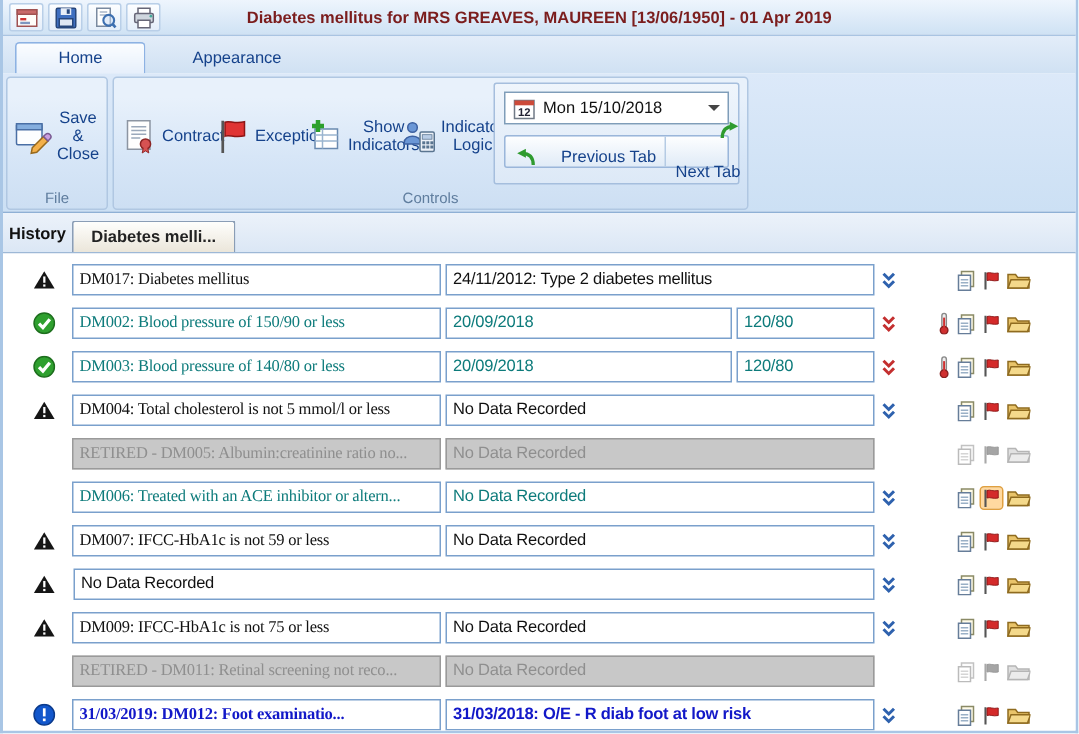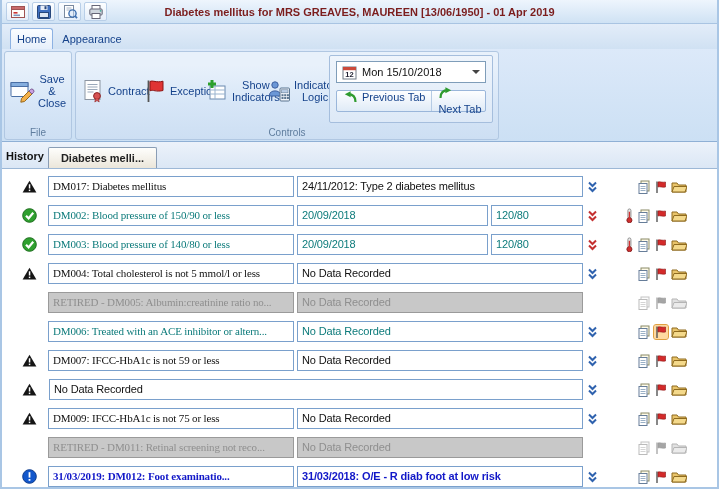--- a/index.html
+++ b/index.html
@@ -16,21 +16,21 @@
   .titlebar { height:24px; flex:0 0 24px; background:linear-gradient(#eef5fd,#cfe2f4);
               border-bottom:1px solid #a9c4e2; display:flex; align-items:center; position:relative; padding-left:4px; }
   .title { position:absolute; left:0; right:0; text-align:center; font-weight:bold; color:#7b1d1d; }
   .tb-icons { display:flex; gap:3px; position:relative; z-index:1; }
   .tb-btn { width:23px; height:19px; display:flex; align-items:center; justify-content:center;
             border:1px solid #b9cfe8; border-radius:2px; background:linear-gradient(#fdfeff,#e4eefa); }
 
   
   .tabrow { height:25px; flex:0 0 25px; background:linear-gradient(#e3edf9,#d0e1f3);
             display:flex; align-items:flex-end; padding-left:8px; gap:2px; }
-  .tab { padding:4px 6px 4px; color:#15428b; border:1px solid transparent; border-bottom:none;
+  .tab { padding:4px 28px 4px; color:#15428b; border:1px solid transparent; border-bottom:none;
          border-radius:3px 3px 0 0; }
   .tab.active { background:linear-gradient(#fbfdff,#e6effb); border-color:#8db2e3; }
 
   
   .ribbon { height:93px; flex:0 0 93px; background:linear-gradient(#dce9f9,#cce0f4);
             border-bottom:1px solid #8fb0d5; display:flex; gap:3px; padding:2px 2px 1px 2px; }
   .rgroup { position:relative; border:1px solid #b0c7e2; border-radius:3px;
             background:linear-gradient(#e8f1fb 15%,#d7e6f7 60%,#cddff3); padding:2px 3px 15px 3px; }
   .rgroup-label { position:absolute; left:0; right:0; bottom:1px; text-align:center;
                   font-size:10px; color:#5f7d9e; }
@@ -42,21 +42,21 @@
 
   .nav-panel { border:1px solid #a5bedd; border-radius:2px; background:linear-gradient(#eff5fc,#dde9f7);
                padding:5px 6px; margin:1px 2px; width:164px; }
   .date-btn { display:flex; align-items:center; gap:5px; background:#fff; border:1px solid #7f9db9;
               height:22px; padding:0 5px; width:150px; }
   .date-txt { flex:1; text-align:left; color:#111; }
   .dd-arrow { width:0; height:0; border-left:4px solid transparent; border-right:4px solid transparent;
               border-top:4px solid #444; }
   .navtabs { display:flex; margin-top:7px; border:1px solid #9ab6da; border-radius:2px;
              background:linear-gradient(#fdfeff,#e0ebf7); height:22px; width:150px; }
-  .navtab-btn { display:flex; align-items:flex-start; gap:4px; padding:0 6px; color:#15428b; flex:1;
+  .navtab-btn { display:flex; align-items:flex-end; gap:16px; padding:0 6px; color:#15428b; flex:1;
                 justify-content:center; white-space:nowrap; }
   .navtab-btn + .navtab-btn { border-left:1px solid #b5cbe4;flex-direction:column; }
 
   
   .subtabbar { height:27px; flex:0 0 27px; background:linear-gradient(#ecf2fa,#dbe7f5);
                display:flex; align-items:flex-end; padding-left:3px; border-bottom:1px solid #9db8d6; }
   .history-label { font-weight:bold; color:#111; padding:0 4px 6px 1px; }
   .subtab { background:linear-gradient(#fefefc,#ebe6da); border:1px solid #8a9db5; border-bottom:none;
             border-radius:2px 2px 0 0; padding:4px 12px 4px; font-weight:bold; color:#222; }
 

